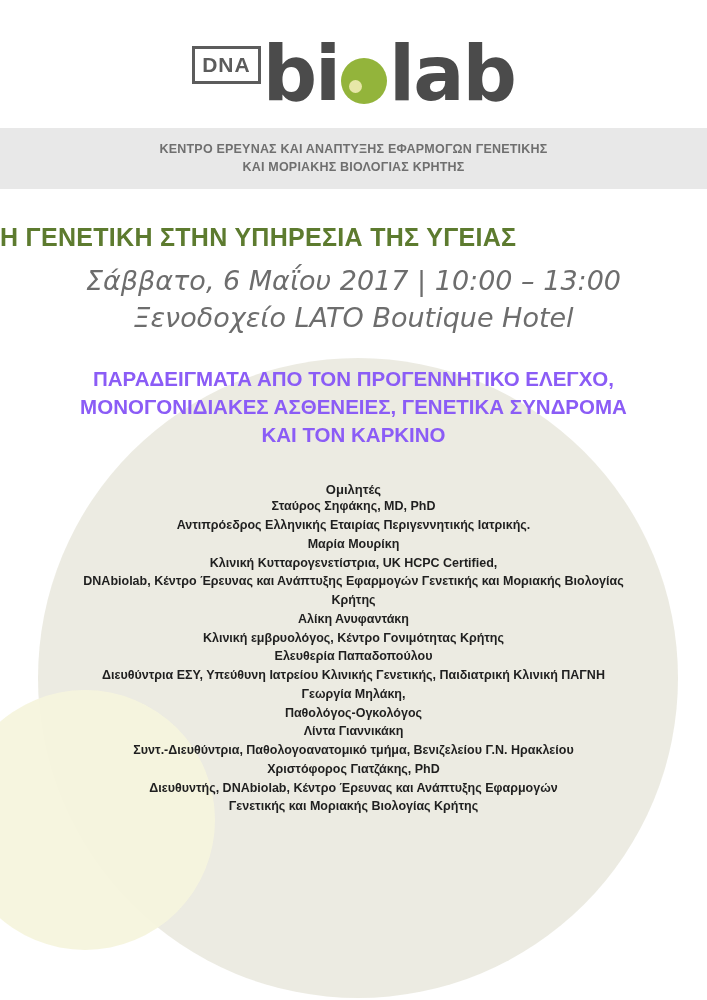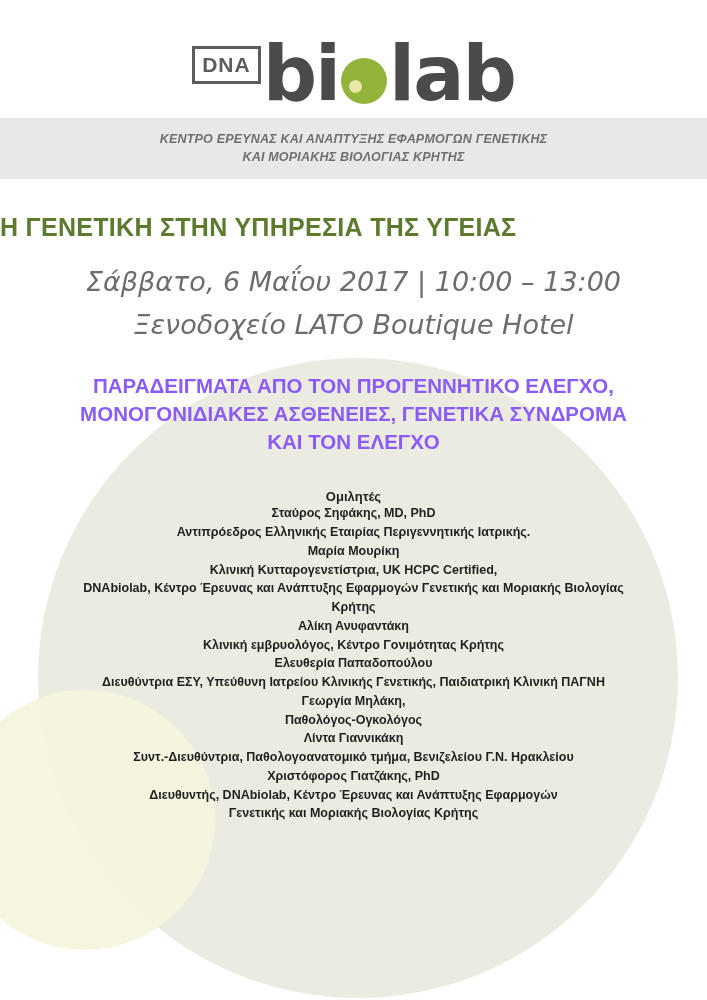--- a/index.html
+++ b/index.html
@@ -99,25 +99,24 @@
     width: 13px;
     height: 13px;
     border-radius: 50%;
     background: #e7e7a8;
     left: 8px;
     top: 22px;
   }
 
   
   .band {
-    margin-top: 4px;
+    margin-top: 14px;
     background: #e8e8e8;
     padding: 12px 0 13px 0;
     text-align: center;
-    font-style: italic;
   }
   .band div {
     color: #6f6f6f;
     font-size: 12.5px;
     font-weight: bold;
     letter-spacing: 0.2px;
     line-height: 1.45;
   }
 
   
@@ -130,22 +129,22 @@
     letter-spacing: 0.3px;
   }
   .date-line, .venue-line {
     text-align: center;
     color: #6d6d6d;
     font-family: "DejaVu Sans", sans-serif;
     font-style: italic;
     font-size: 27px;
     font-weight: normal;
   }
-  .date-line { margin-top: 24px; }
-  .venue-line { margin-top: 12px; }
+  .date-line { margin-top: 13px; }
+  .venue-line { margin-top: 6px; }
 
   .title-sub {
     margin-top: 32px;
     text-align: center;
     color: #8b5cf6;
     font-size: 20.5px;
     font-weight: bold;
     line-height: 1.35;
     padding: 0 44px;
   }
@@ -197,21 +196,21 @@
   </div>
 
   <div class="title-main">Η ΓΕΝΕΤΙΚΗ ΣΤΗΝ ΥΠΗΡΕΣΙΑ ΤΗΣ ΥΓΕΙΑΣ</div>
 
   <div class="date-line">Σάββατο, 6 Μαΐου 2017 | 10:00 – 13:00</div>
   <div class="venue-line">Ξενοδοχείο LATO Boutique Hotel</div>
 
   <div class="title-sub">
     <div>ΠΑΡΑΔΕΙΓΜΑΤΑ ΑΠΟ ΤΟΝ ΠΡΟΓΕΝΝΗΤΙΚΟ ΕΛΕΓΧΟ,</div>
     <div>ΜΟΝΟΓΟΝΙΔΙΑΚΕΣ ΑΣΘΕΝΕΙΕΣ, ΓΕΝΕΤΙΚΑ ΣΥΝΔΡΟΜΑ</div>
-    <div>ΚΑΙ ΤΟΝ ΕΛΕΓΧΟ</div>
+    <div>ΚΑΙ ΤΟΝ ΚΑΡΚΙΝΟ</div>
   </div>
 
   <div class="speakers-label">Ομιλητές</div>
 
   <div class="speaker">
     <div class="name">Σταύρος Σηφάκης, MD, PhD</div>
     <div class="role">Αντιπρόεδρος Ελληνικής Εταιρίας Περιγεννητικής Ιατρικής.</div>
   </div>
 
   <div class="speaker">

